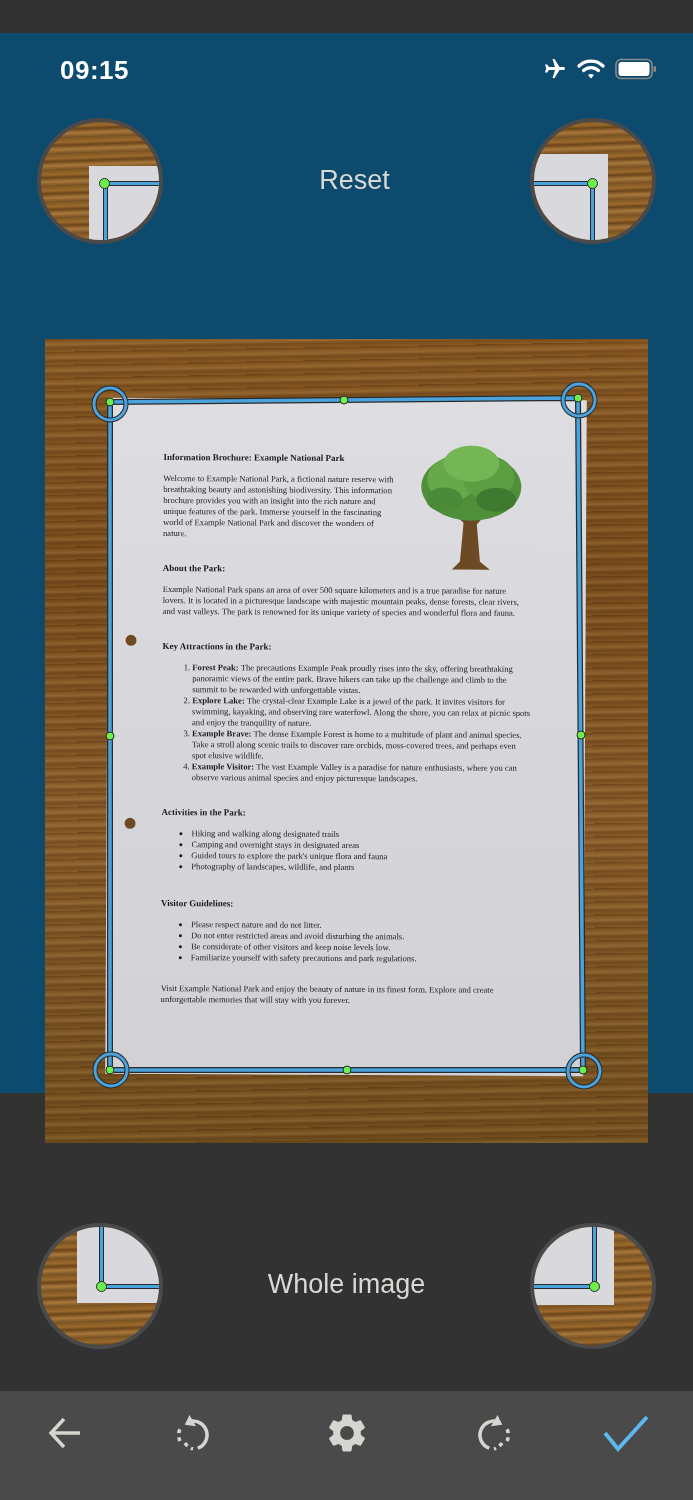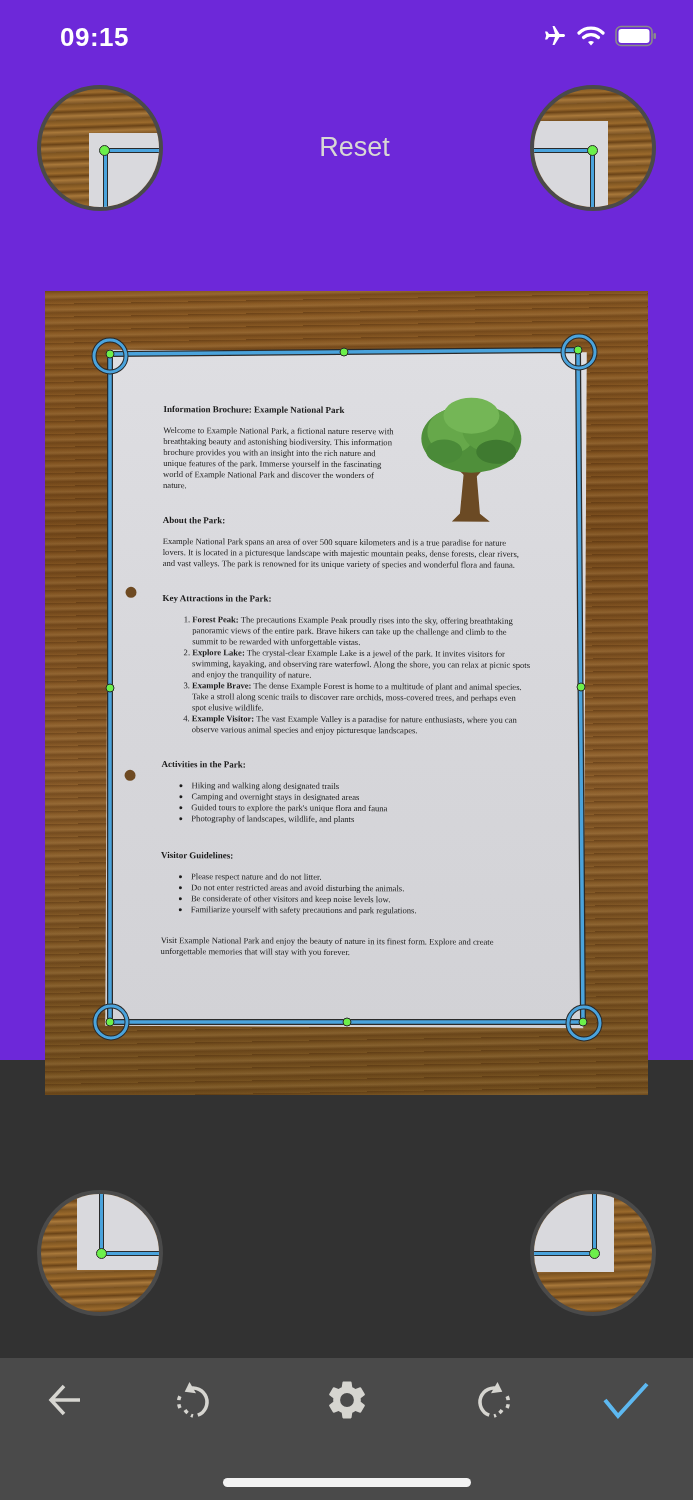--- a/index.html
+++ b/index.html
@@ -1,21 +1,21 @@
 <!DOCTYPE html>
 <html><head>
   <meta charset="utf-8">
   <style>
     * { box-sizing: border-box; margin: 0; padding: 0; }
     html, body {
       width: 693px; height: 1500px; overflow: hidden;
       background: #323232;
       font-family: "Liberation Sans", "DejaVu Sans", sans-serif;
     }
-    .screen { position: relative; width: 693px; height: 1060px; background: #6d28d9; }
+    .screen { position: relative; width: 693px; height: 1060px; background: #0c4a6e; margin-top: 33px; }
 
     
     .status-time {
       position: absolute; left: 60px; top: 22px;
       color: #fff; font-size: 26px; font-weight: 600; letter-spacing: 0.5px;
     }
     .status-icons { position: absolute; right: 36px; top: 24px; display: flex; align-items: center; gap: 10px; }
     .status-icons svg { display: block; }
 
     
@@ -36,21 +36,21 @@
       position: absolute; top: 132px; left: 8px; width: 693px; text-align: center;
       color: #d8d8d4; font-size: 27px;
     }
     .bottom-label {
       position: absolute; top: 1236px; left: 0; width: 693px; text-align: center;
       color: #d8d8d4; font-size: 27px;
     }
 
     
     .photo {
-      position: absolute; left: 45px; top: 291px; width: 603px; height: 804px; overflow: hidden;
+      position: absolute; left: 45px; top: 306px; width: 603px; height: 804px; overflow: hidden;
       background:
         repeating-linear-gradient(179deg, rgba(60,30,5,0.35) 0px, rgba(60,30,5,0) 3px, rgba(255,220,160,0.10) 6px, rgba(60,30,5,0.25) 9px, rgba(60,30,5,0) 13px),
         linear-gradient(180deg, #8a5a24 0%, #7c4f1e 30%, #8b5d2a 60%, #74501f 100%);
     }
     .doc {
       position: absolute; left: 62px; top: 60px; width: 478px; height: 676px;
       background: linear-gradient(180deg, #dedee2 0%, #d7d7db 50%, #d2d2d6 100%);
       transform: rotate(0.3deg);
       color: #1a1a1a; font-family: "Liberation Serif", "DejaVu Serif", serif;
     }
@@ -206,20 +206,21 @@
     </svg>
   </div>
 
   <div class="magnifier" style="left:37px; top:1190px;">
     <div class="paper" style="left:36px; top:-10px; width:90px; height:86px;"></div>
     <div class="vline" style="left:58px; top:-10px; width:5px; height:72px;"></div>
     <div class="hline" style="left:58px; top:57px; width:70px; height:5px;"></div>
     <div class="dot" style="left:55px; top:54px;"></div>
   </div>
 
+  <div class="bottom-label">Whole image</div>
 
   <div class="magnifier" style="left:530px; top:1190px;">
     <div class="paper" style="left:-10px; top:-10px; width:90px; height:88px;"></div>
     <div class="vline" style="left:58px; top:-10px; width:5px; height:72px;"></div>
     <div class="hline" style="left:-10px; top:57px; width:72px; height:5px;"></div>
     <div class="dot" style="left:55px; top:54px;"></div>
   </div>
 
   <div class="toolbar">
     <div class="tool-btn" style="left:34px;">

